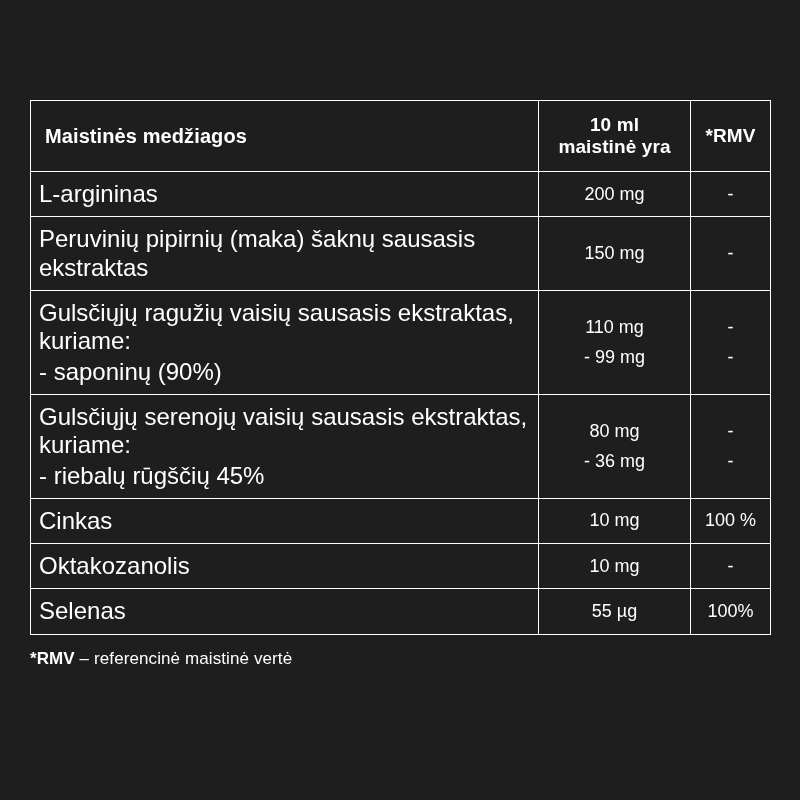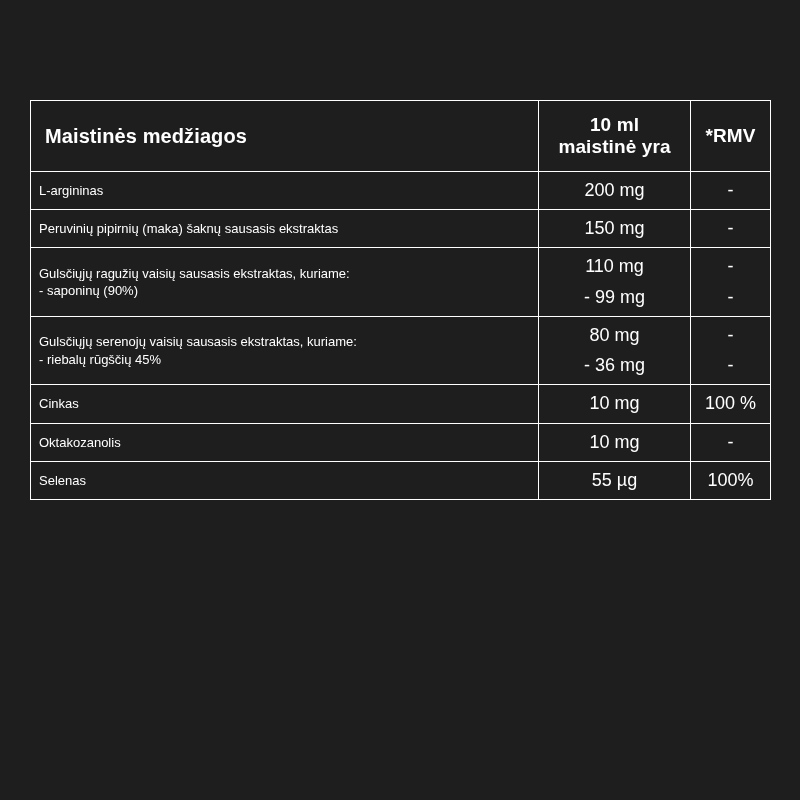--- a/index.html
+++ b/index.html
@@ -46,21 +46,21 @@
   .head-cell.left {
     text-align: left;
     padding-left: 14px;
     font-size: 20px;
   }
   .head-cell .l1 { display: block; }
   .head-cell .l2 { display: block; }
 
   .name-cell {
     padding: 7px 14px 8px 14px;
-    font-size: 13px;
+    font-size: 24px;
     line-height: 1.18;
     text-align: left;
   }
   .name-cell .sub {
     display: block;
     margin-top: 2px;
   }
   .amount-cell,
   .rmv-cell {
     text-align: center;
@@ -192,14 +192,17 @@
           <span class="v1">55 µg</span>
         </td>
         <td class="rmv-cell">
           <span class="v1">100%</span>
         </td>
       </tr>
 
     </tbody>
   </table>
 
+  <div class="footnote">
+    <b>*RMV</b><span> – referencinė maistinė vertė</span>
+  </div>
 
 </div>
 
 </body></html>

